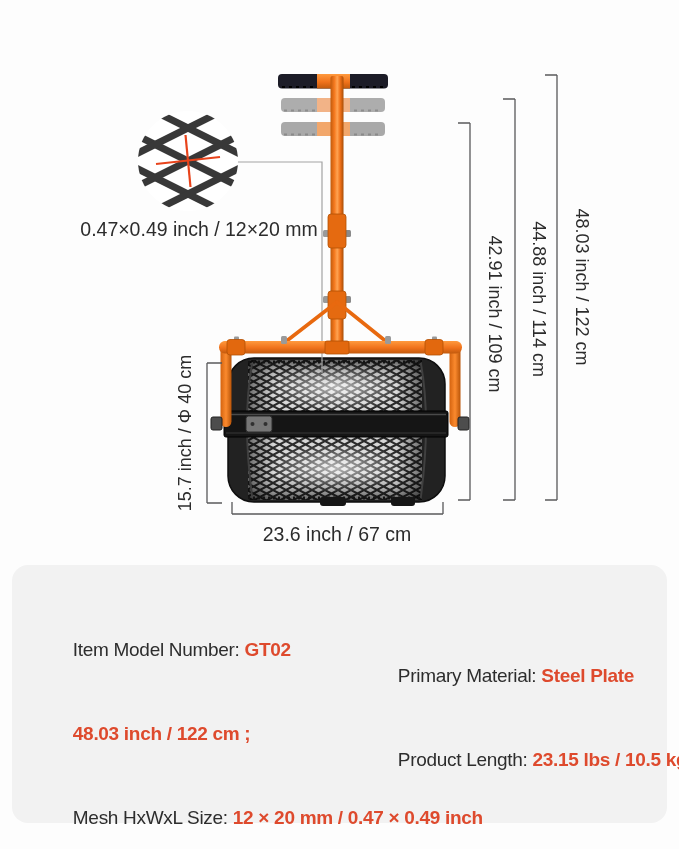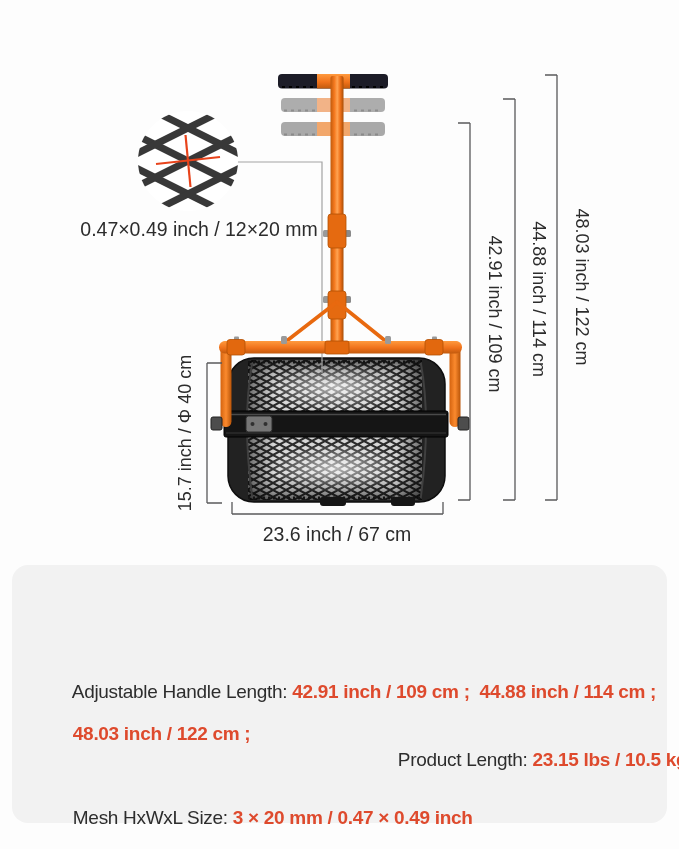--- a/index.html
+++ b/index.html
@@ -182,40 +182,43 @@
     <text transform="translate(489,314) rotate(90)" text-anchor="middle" font-size="18" fill="#2c2c2c">42.91 inch / 109 cm</text>
     <text transform="translate(533,299) rotate(90)" text-anchor="middle" font-size="18" fill="#2c2c2c">44.88 inch / 114 cm</text>
     <text transform="translate(576,287) rotate(90)" text-anchor="middle" font-size="18" fill="#2c2c2c">48.03 inch / 122 cm</text>
     <text transform="translate(191,433) rotate(-90)" text-anchor="middle" font-size="18" fill="#2c2c2c">15.7 inch / Φ 40 cm</text>
     <text x="337" y="541" text-anchor="middle" font-size="19.5" fill="#2c2c2c">23.6 inch / 67 cm</text>
     <text x="199" y="236" text-anchor="middle" font-size="19.5" fill="#2c2c2c">0.47×0.49 inch / 12×20 mm</text>
   </svg>
 
   <div class="panel">
 
-
-    <div class="row" style="top:62px;">
-      <span class="c1">
-        <span class="lbl">Adjustable Handle Length:</span><span class="val">42.91 inch / 109 cm ;  44.88 inch / 114 cm ;</span>
-      </span>
-    </div>
+    <div class="row" style="top:20px;">
+      <span class="c1">
+        <span class="lbl">Item Model Number:</span><span class="val">GT02</span>
+      </span>
+      <span class="c2">
+        <span class="lbl">Primary Material:</span><span class="val">Steel Plate</span>
+      </span>
+    </div>
+
 
     <div class="row" style="top:104px;">
       <span class="c1">
         <span class="val">48.03 inch / 122 cm ;</span>
       </span>
       <span class="c2">
         <span class="lbl">Product Length:</span><span class="val">23.15 lbs / 10.5 kg</span>
       </span>
     </div>
 
 
     <div class="row" style="top:188px;">
       <span class="c1">
-        <span class="lbl">Mesh HxWxL Size:</span><span class="val">3 × 20 mm / 0.47 × 0.49 inch</span>
+        <span class="lbl">Mesh HxWxL Size:</span><span class="val">12 × 20 mm / 0.47 × 0.49 inch</span>
       </span>
     </div>
 
     <div class="row" style="top:226px;">
       <span class="c1">
         <span class="lbl">Product Dimensions (HxWxL):</span><span class="val">67 × 41 × 120cm / 26.3 × 16.1 × 47.2 inch</span>
       </span>
     </div>
 
   </div>

